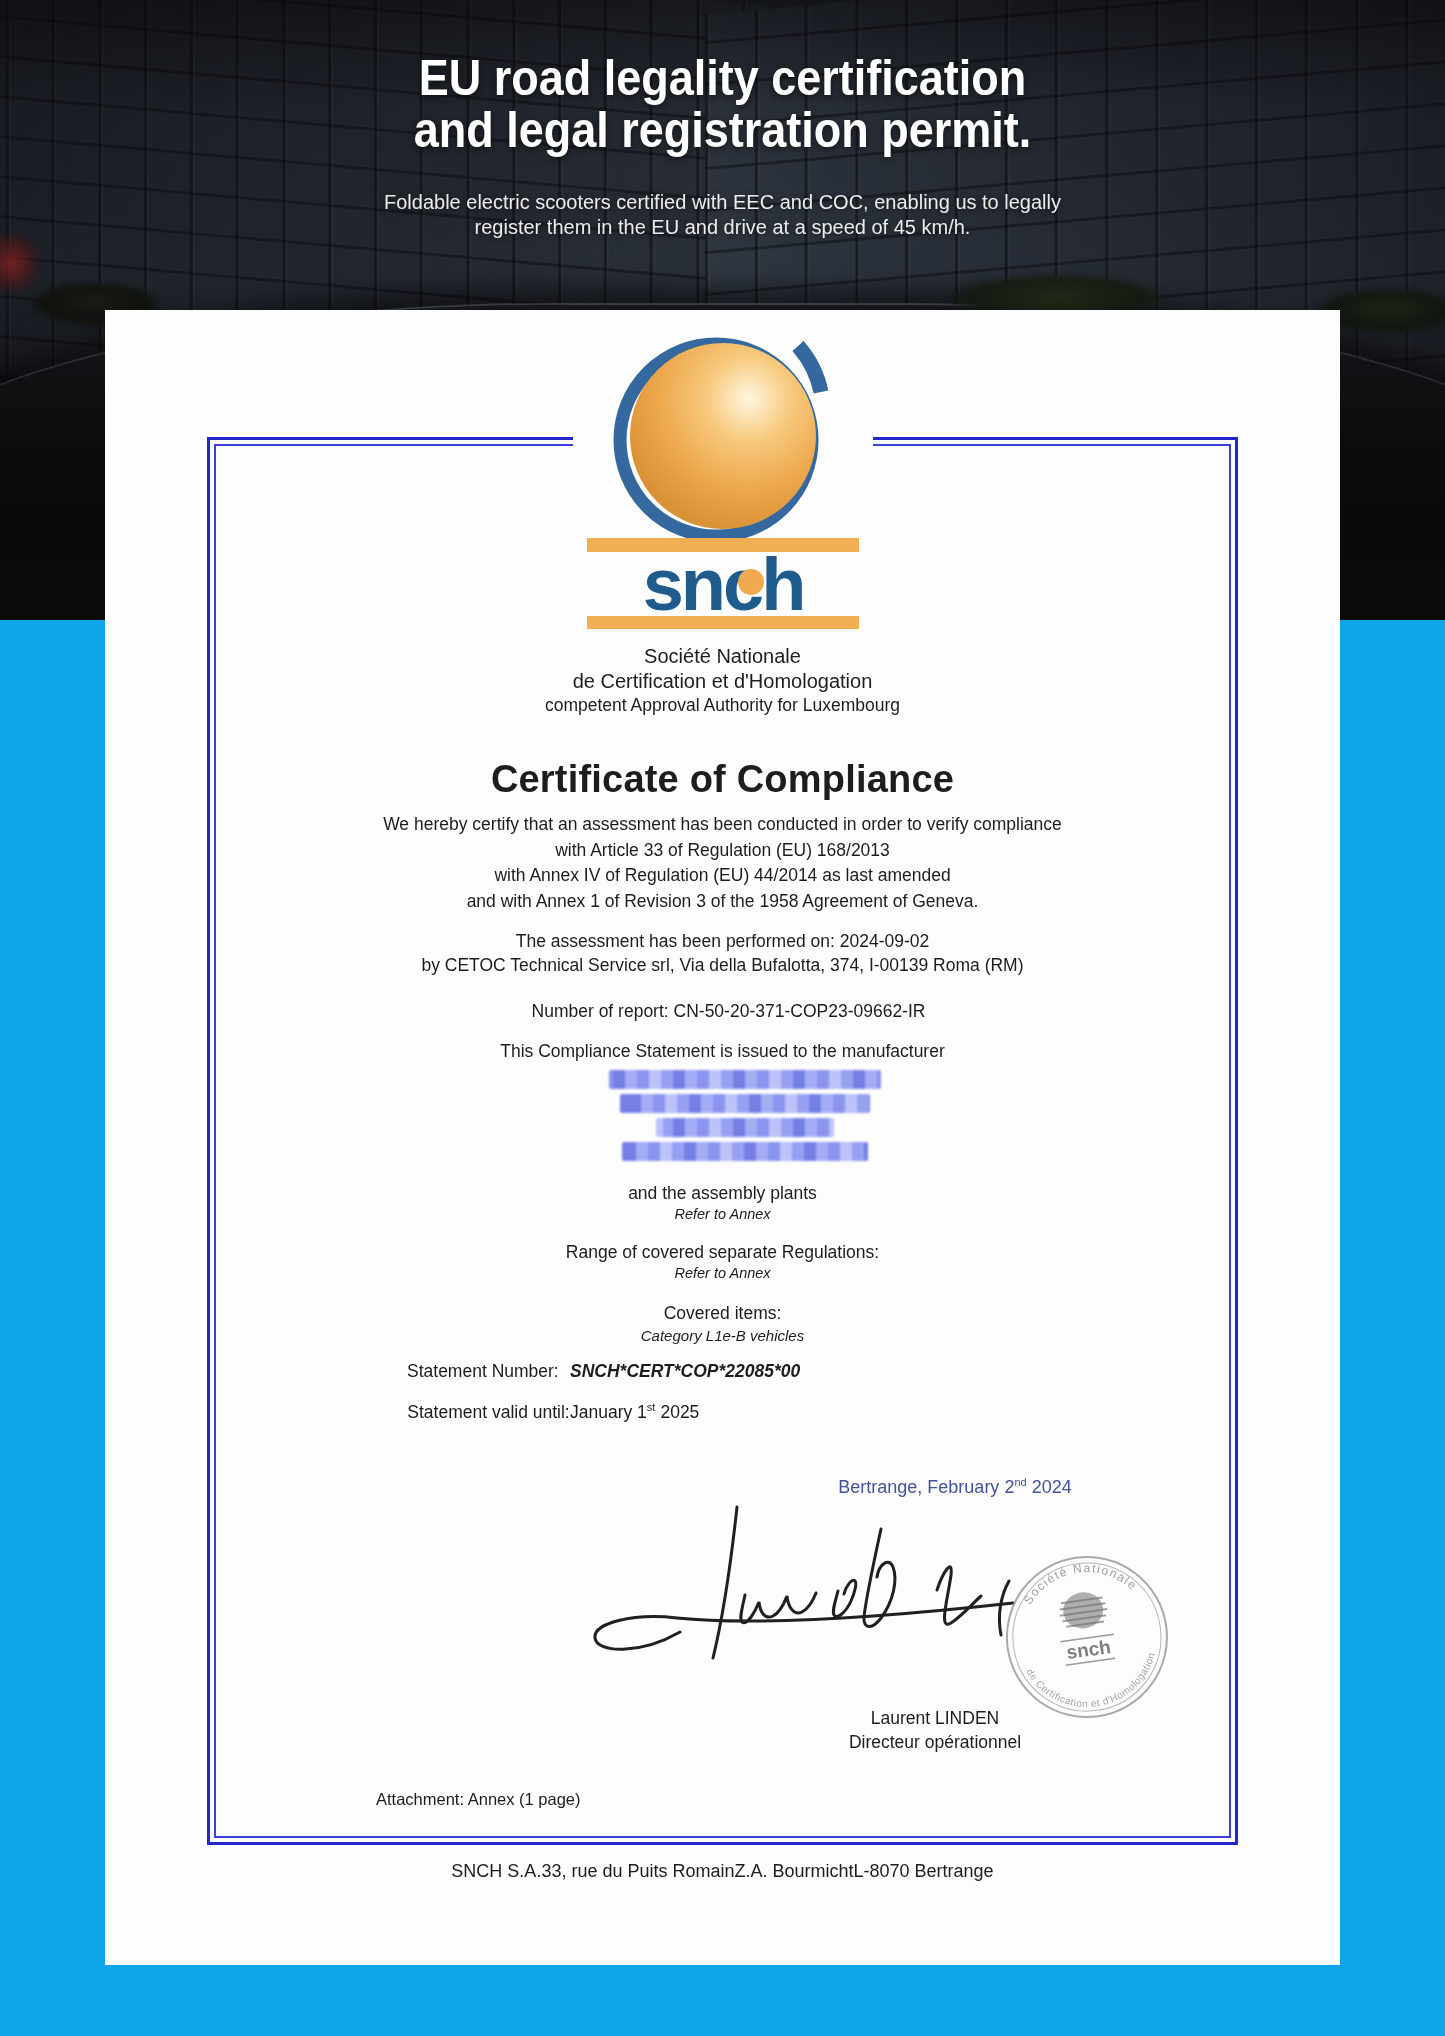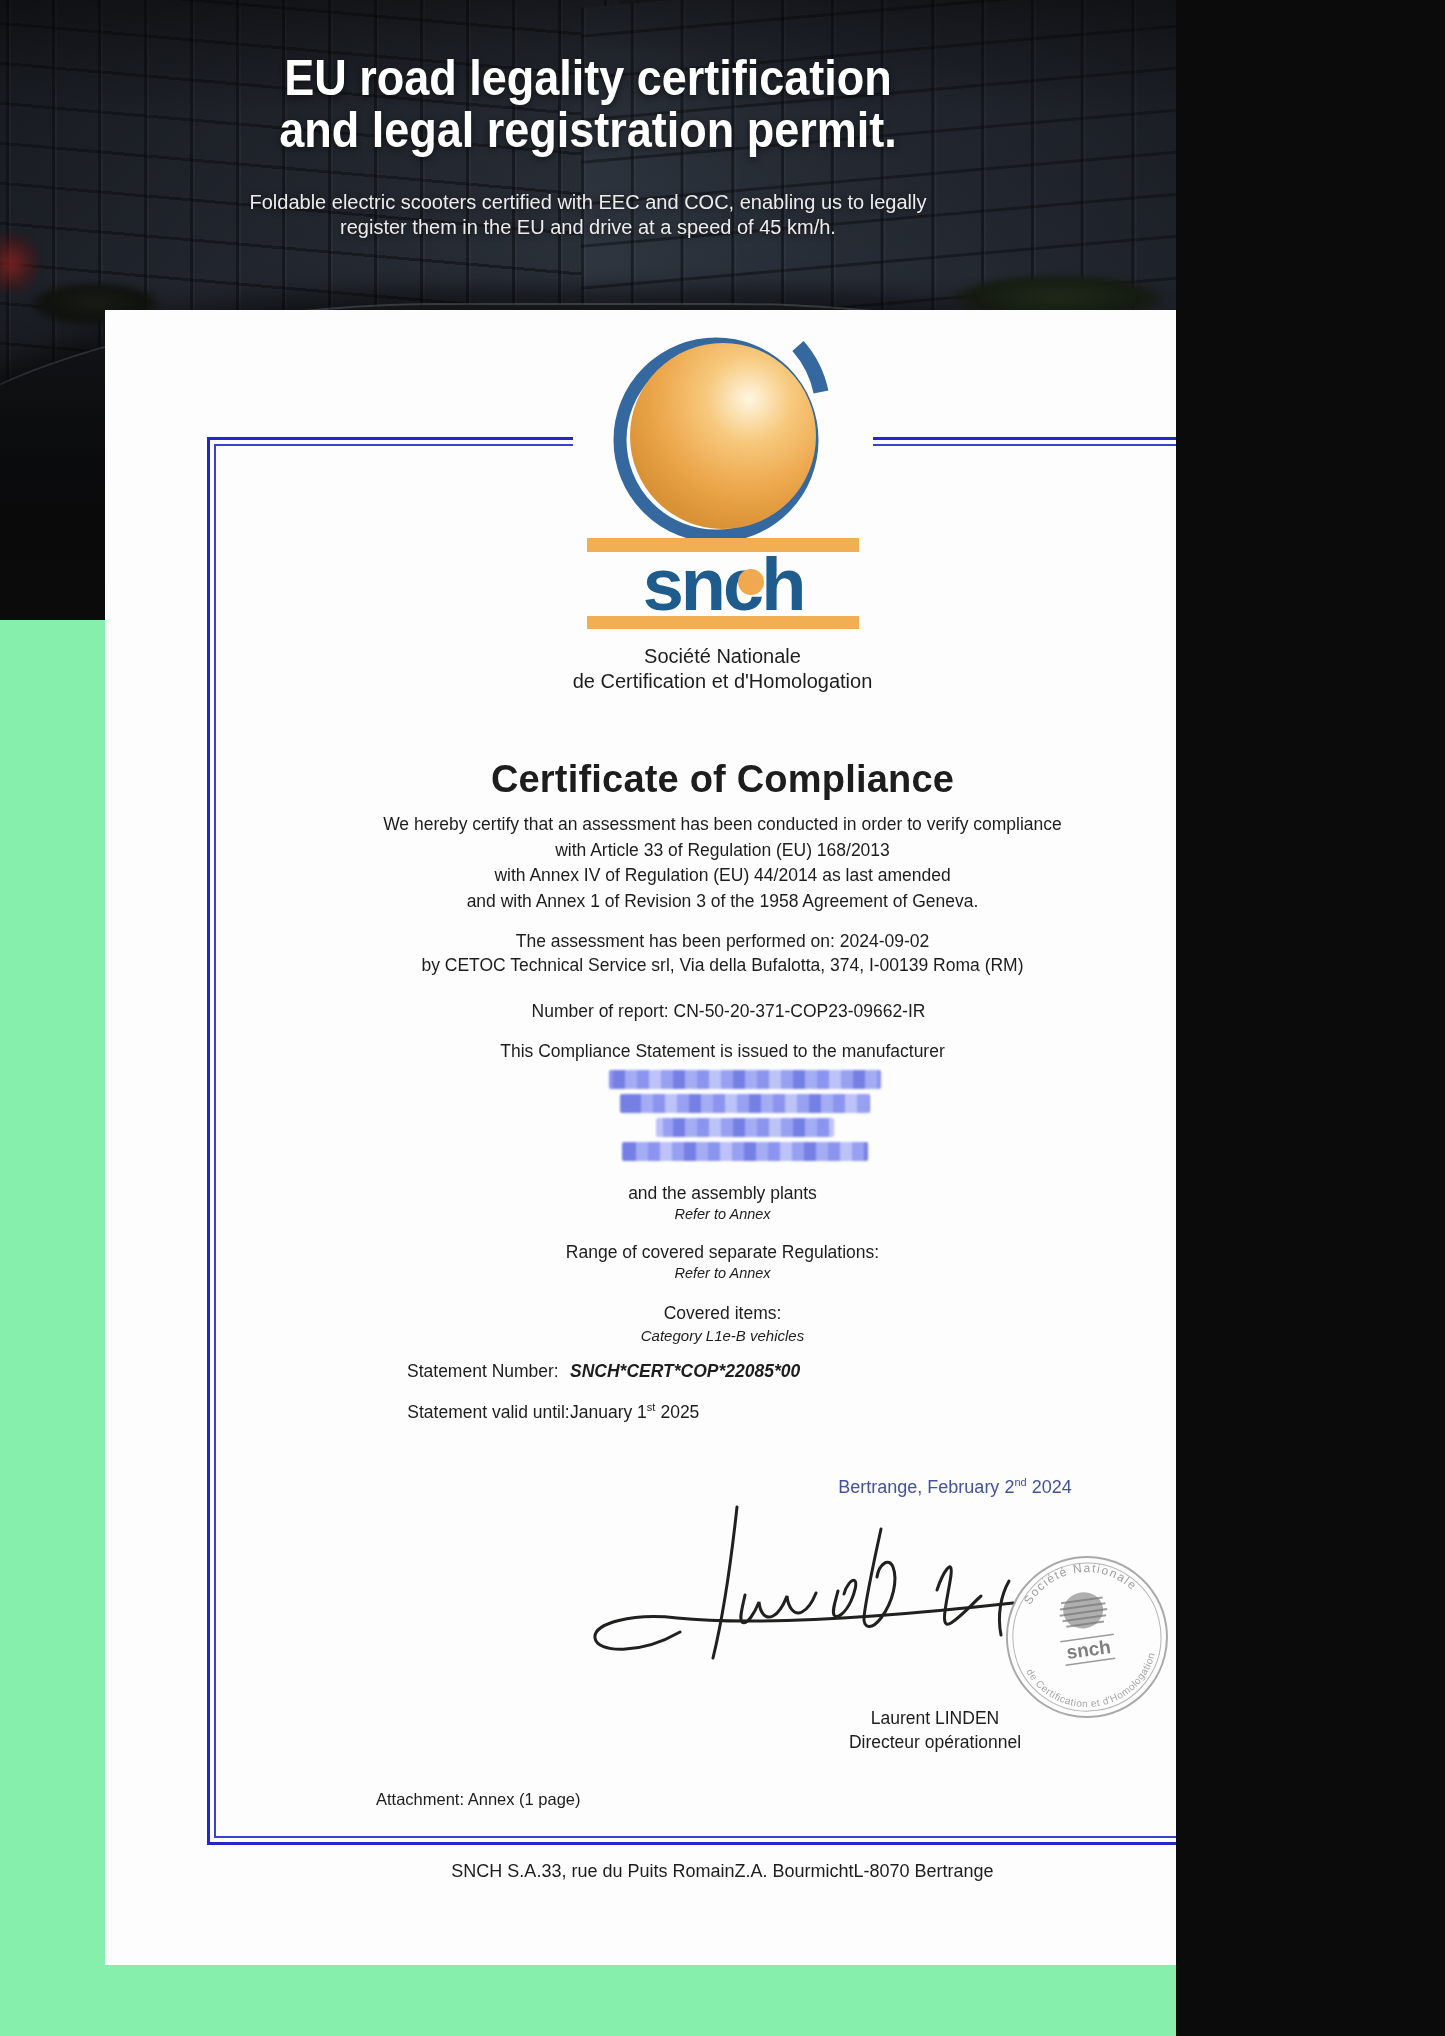--- a/index.html
+++ b/index.html
@@ -1,16 +1,16 @@
 <!DOCTYPE html>
 <html><head>
 <meta charset="utf-8">
 <style>
   html,body{margin:0;padding:0;background:#0b0b0c;}
-  .stage{position:relative;width:1176px;height:2036px;background:#86efac;overflow:hidden;
+  .stage{position:relative;width:1445px;height:2036px;background:#0ea5e9;overflow:hidden;
          font-family:"Liberation Sans","DejaVu Sans",sans-serif;}
 
   
   .hero{position:absolute;top:0;left:0;width:100%;height:620px;overflow:hidden;
         background:linear-gradient(180deg,#2e3138 0%,#26292f 35%,#17181b 70%,#0b0b0c 100%);}
   .bldg{position:absolute;}
   .bldg-left{left:-40px;top:-30px;width:56%;height:440px;transform:skewY(5deg);
     background-image:
       repeating-linear-gradient(90deg,rgba(8,10,14,.5) 0 3px,rgba(190,205,220,.05) 3px 5px,transparent 5px 46px),
       repeating-linear-gradient(0deg,rgba(8,10,14,.45) 0 3px,transparent 3px 40px),
@@ -138,20 +138,21 @@
         <circle cx="150" cy="104" r="93" fill="url(#sg)"></circle>
         <rect x="14" y="206" width="272" height="14" fill="#f1ae53"></rect>
         <text x="150" y="278" text-anchor="middle" font-size="74" font-weight="bold" fill="#1e5c8e" letter-spacing="-3">snch</text>
         <circle cx="178" cy="250" r="13" fill="#f0a94e"></circle>
         <rect x="14" y="284" width="272" height="13" fill="#f1ae53"></rect>
       </svg>
     </div>
 
     <div class="c org1">Société Nationale</div>
     <div class="c org2">de Certification et d'Homologation</div>
+    <div class="c org3">competent Approval Authority for Luxembourg</div>
 
     <div class="c cert-title">Certificate of Compliance</div>
 
     <div class="c intro">
       <div>We hereby certify that an assessment has been conducted in order to verify compliance</div>
       <div>with Article 33 of Regulation (EU) 168/2013</div>
       <div>with Annex IV of Regulation (EU) 44/2014 as last amended</div>
       <div>and with Annex 1 of Revision 3 of the 1958 Agreement of Geneva.</div>
     </div>
 

